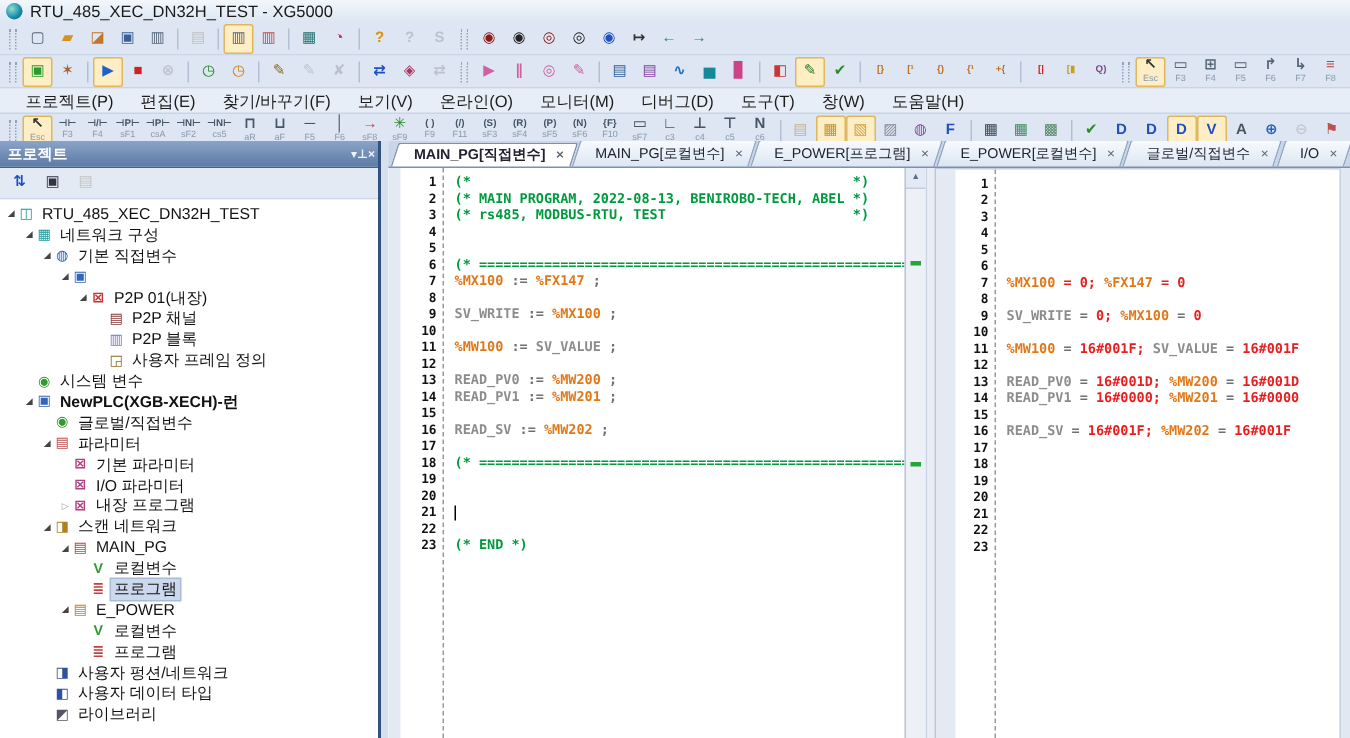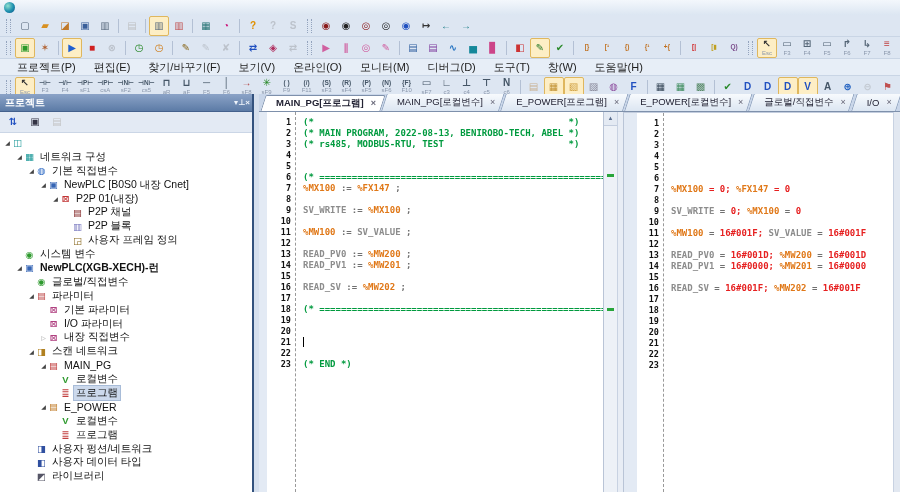--- a/index.html
+++ b/index.html
@@ -71,20 +71,21 @@
   .mongutter{width:22px;flex:none;padding:5px 4px 0 0;text-align:right;
              font:bold 8.5px "DejaVu Sans Mono",monospace;color:#111;border-right:1px dashed #999}
   .mongutter div{height:11px;line-height:11px}
   .vsb2{width:6px;flex:none;background:#e2e8f1;border-left:1px solid #c8d2e2}
 </style>
 </head>
 <body>
 
 <div class="titlebar">
   <div class="applogo"></div>
+  <span>RTU_485_XEC_DN32H_TEST - XG5000</span>
 </div>
 
 <div class="tbrow" id="tb1">
     <div class="grip"></div>
     <div class="tbi">
       <span class="gl" style="color: rgb(85, 102, 122);">▢</span>
     </div>
     <div class="tbi">
       <span class="gl" style="color: rgb(216, 144, 32);">▰</span>
     </div>
@@ -486,35 +487,35 @@
           <span class="gl" style="color: rgb(51, 51, 68);">▣</span>
         </div>
         <div class="tbi dis">
           <span class="gl" style="color: rgb(176, 144, 96);">▤</span>
         </div>
       </div>
     <div id="tree">
         <div class="trow" style="padding-left: 3px;">
           <span class="texp">◢</span>
           <span class="tico" style="color: rgb(31, 154, 154);">◫</span>
+          <span class="tlabel">RTU_485_XEC_DN32H_TEST</span>
         </div>
         <div class="trow" style="padding-left: 15px;">
           <span class="texp">◢</span>
           <span class="tico" style="color: rgb(31, 154, 154);">▦</span>
           <span class="tlabel">네트워크 구성</span>
         </div>
         <div class="trow" style="padding-left: 27px;">
           <span class="texp">◢</span>
           <span class="tico" style="color: rgb(32, 96, 192);">◍</span>
           <span class="tlabel">기본 직접변수</span>
         </div>
         <div class="trow" style="padding-left: 39px;">
           <span class="texp">◢</span>
           <span class="tico" style="color: rgb(53, 101, 181);">▣</span>
-          <span class="tlabel">NewPLC [B0S0 내장 Cnet]</span>
         </div>
         <div class="trow" style="padding-left: 51px;">
           <span class="texp">◢</span>
           <span class="tico" style="color: rgb(194, 53, 53);">⊠</span>
           <span class="tlabel">P2P 01(내장)</span>
         </div>
         <div class="trow" style="padding-left: 63px;">
           <span class="texp"></span>
           <span class="tico" style="color: rgb(138, 53, 53);">▤</span>
           <span class="tlabel">P2P 채널</span>
@@ -555,21 +556,21 @@
           <span class="tlabel">기본 파라미터</span>
         </div>
         <div class="trow" style="padding-left: 39px;">
           <span class="texp"></span>
           <span class="tico" style="color: rgb(176, 64, 128);">⊠</span>
           <span class="tlabel">I/O 파라미터</span>
         </div>
         <div class="trow" style="padding-left: 39px;">
           <span class="texp closed">▷</span>
           <span class="tico" style="color: rgb(176, 64, 128);">⊠</span>
-          <span class="tlabel">내장 직접변수</span>
+          <span class="tlabel">내장 프로그램</span>
         </div>
         <div class="trow" style="padding-left: 27px;">
           <span class="texp">◢</span>
           <span class="tico" style="color: rgb(176, 128, 32);">◨</span>
           <span class="tlabel">스캔 네트워크</span>
         </div>
         <div class="trow" style="padding-left: 39px;">
           <span class="texp">◢</span>
           <span class="tico" style="color: rgb(194, 64, 64);">▤</span>
           <span class="tlabel">MAIN_PG</span>
@@ -616,21 +617,21 @@
         </div>
       </div>
   </div>
 
   <div class="gap1"></div>
 
   <div id="edregion">
     <div id="tabbar">
         <div class="tab active">
           <div class="bgl"></div>
-          <span>MAIN_PG[프로그램]</span>
+          <span>MAIN_PG[직접변수]</span>
           <span class="x">×</span>
         </div>
         <div class="tab">
           <div class="bgl"></div>
           <span>MAIN_PG[로컬변수]</span>
           <span class="x">×</span>
         </div>
         <div class="tab">
           <div class="bgl"></div>
           <span>E_POWER[프로그램]</span>

